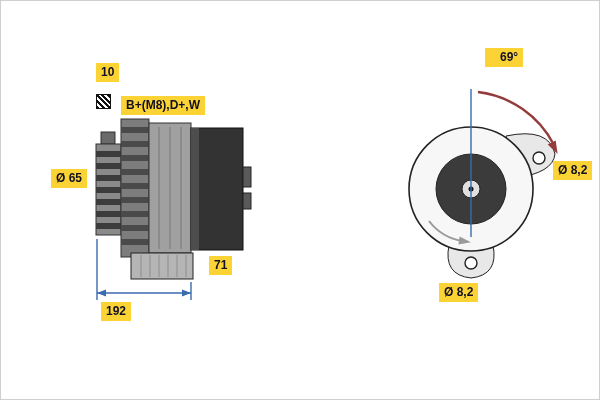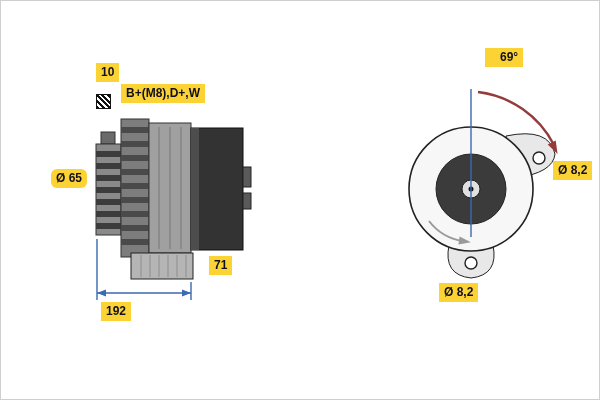--- a/index.html
+++ b/index.html
@@ -122,23 +122,23 @@
       <line class="dim-stroke" x1="470" y1="88" x2="470" y2="236" stroke-width="1.6"></line>
       <path class="angle-stroke" d="M 477 91 A 99 99 0 0 1 553 144"></path>
       <polygon class="angle-fill" points="556.6,153.1 546.7,143.5 554.7,139.5"></polygon>
     </g>
   </svg>
 
   <div class="lbl" style="left:95px; top:62px;">10</div>
 
   <div class="hatch" style="left:95px; top:93px;"></div>
 
-  <div class="lbl" style="left:120px; top:83px;">B+(M8),D+,W</div>
+  <div class="lbl" style="left:120px; top:95px;">B+(M8),D+,W</div>
 
-  <div class="lbl" style="left:50px; top:168px;border-radius:6px;">Ø 65</div>
+  <div class="lbl" style="left:50px; top:168px;">Ø 65</div>
 
   <div class="lbl" style="left:208px; top:255px;">71</div>
 
   <div class="lbl" style="left:100px; top:301px;">192</div>
 
   <div class="lbl" style="left:484px; top:47px;padding-left:15px;">69°</div>
 
   <div class="lbl" style="left:552px; top:160px;">Ø 8,2</div>
 
   <div class="lbl" style="left:438px; top:282px;">Ø 8,2</div>

